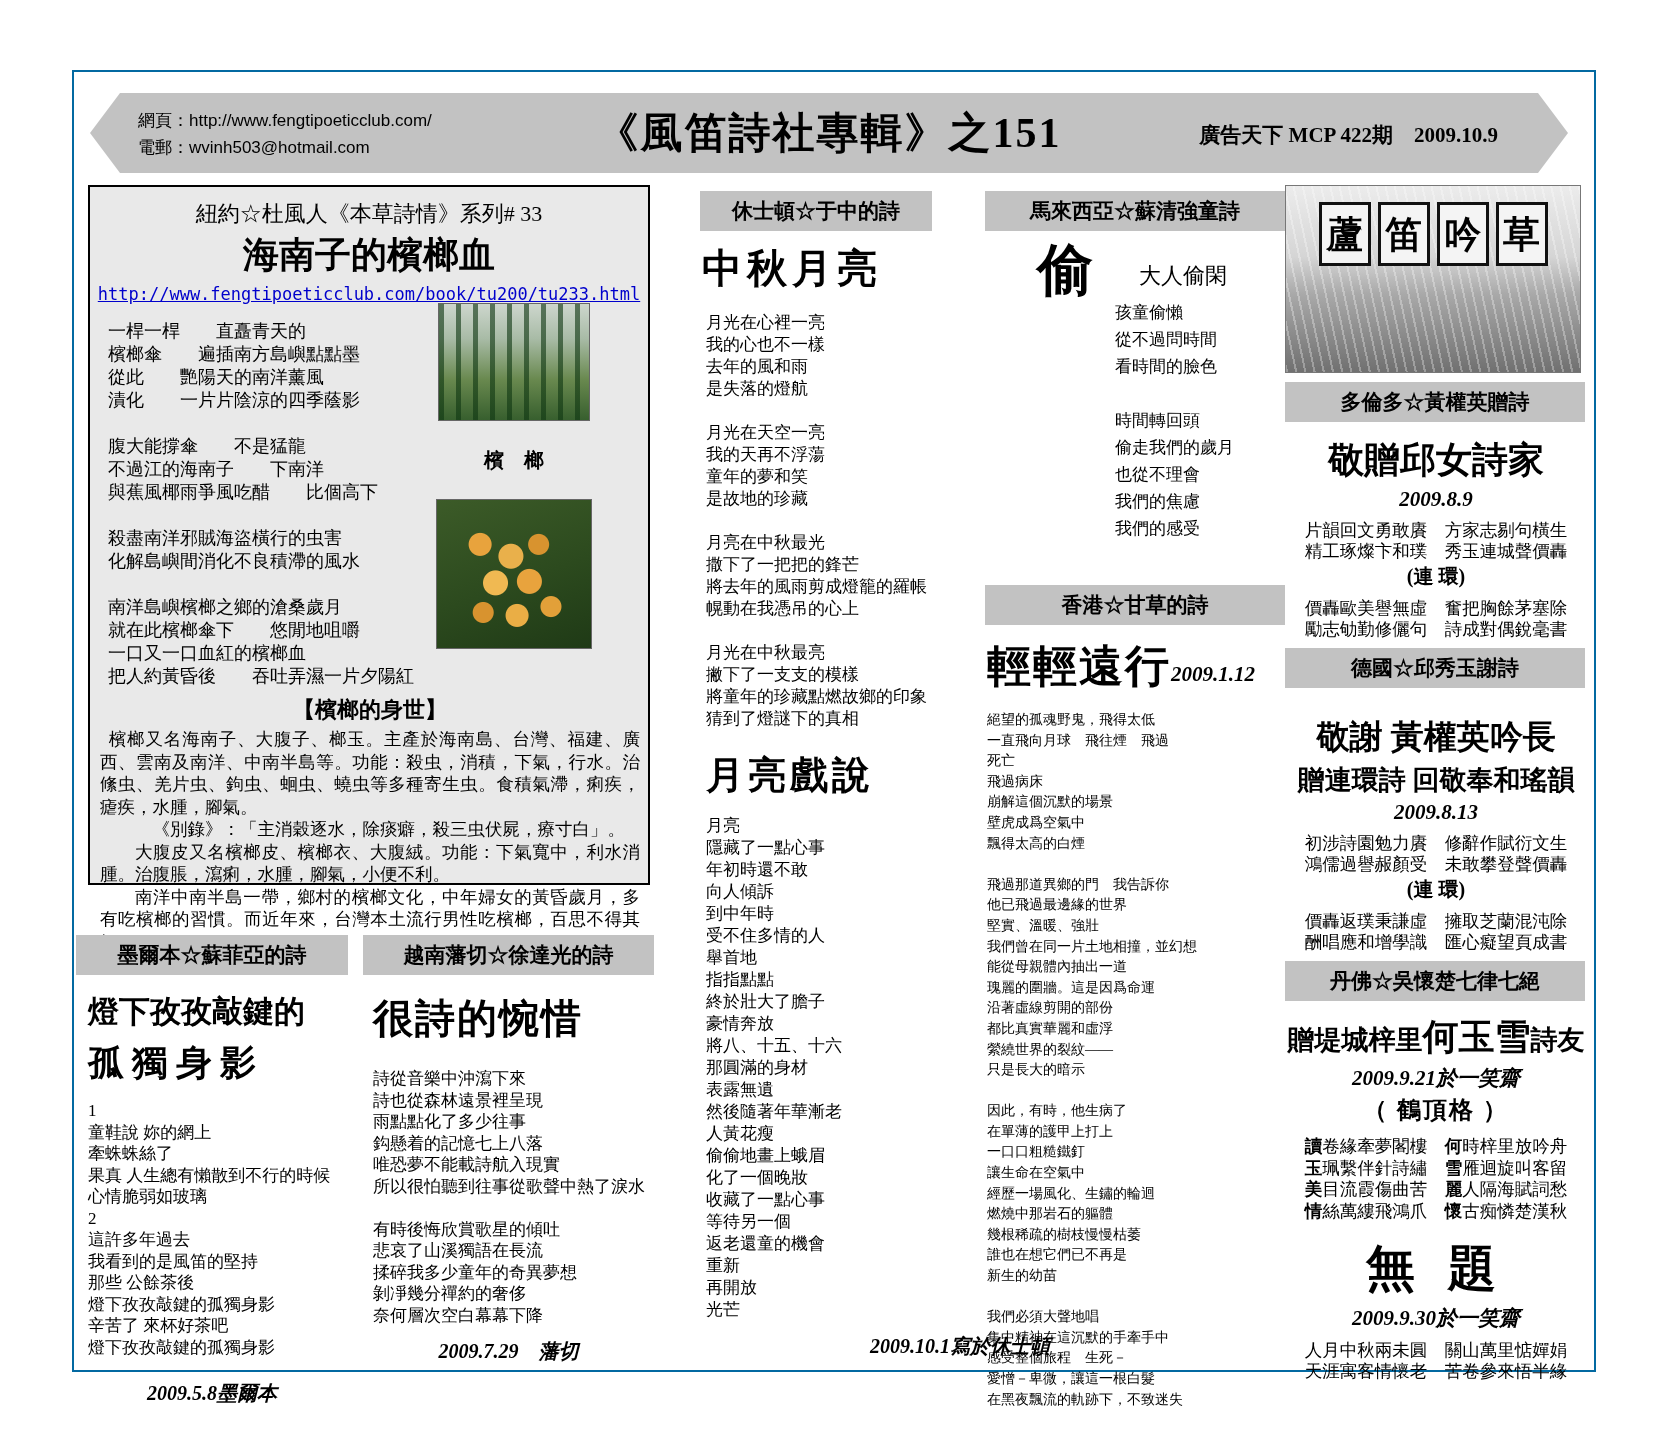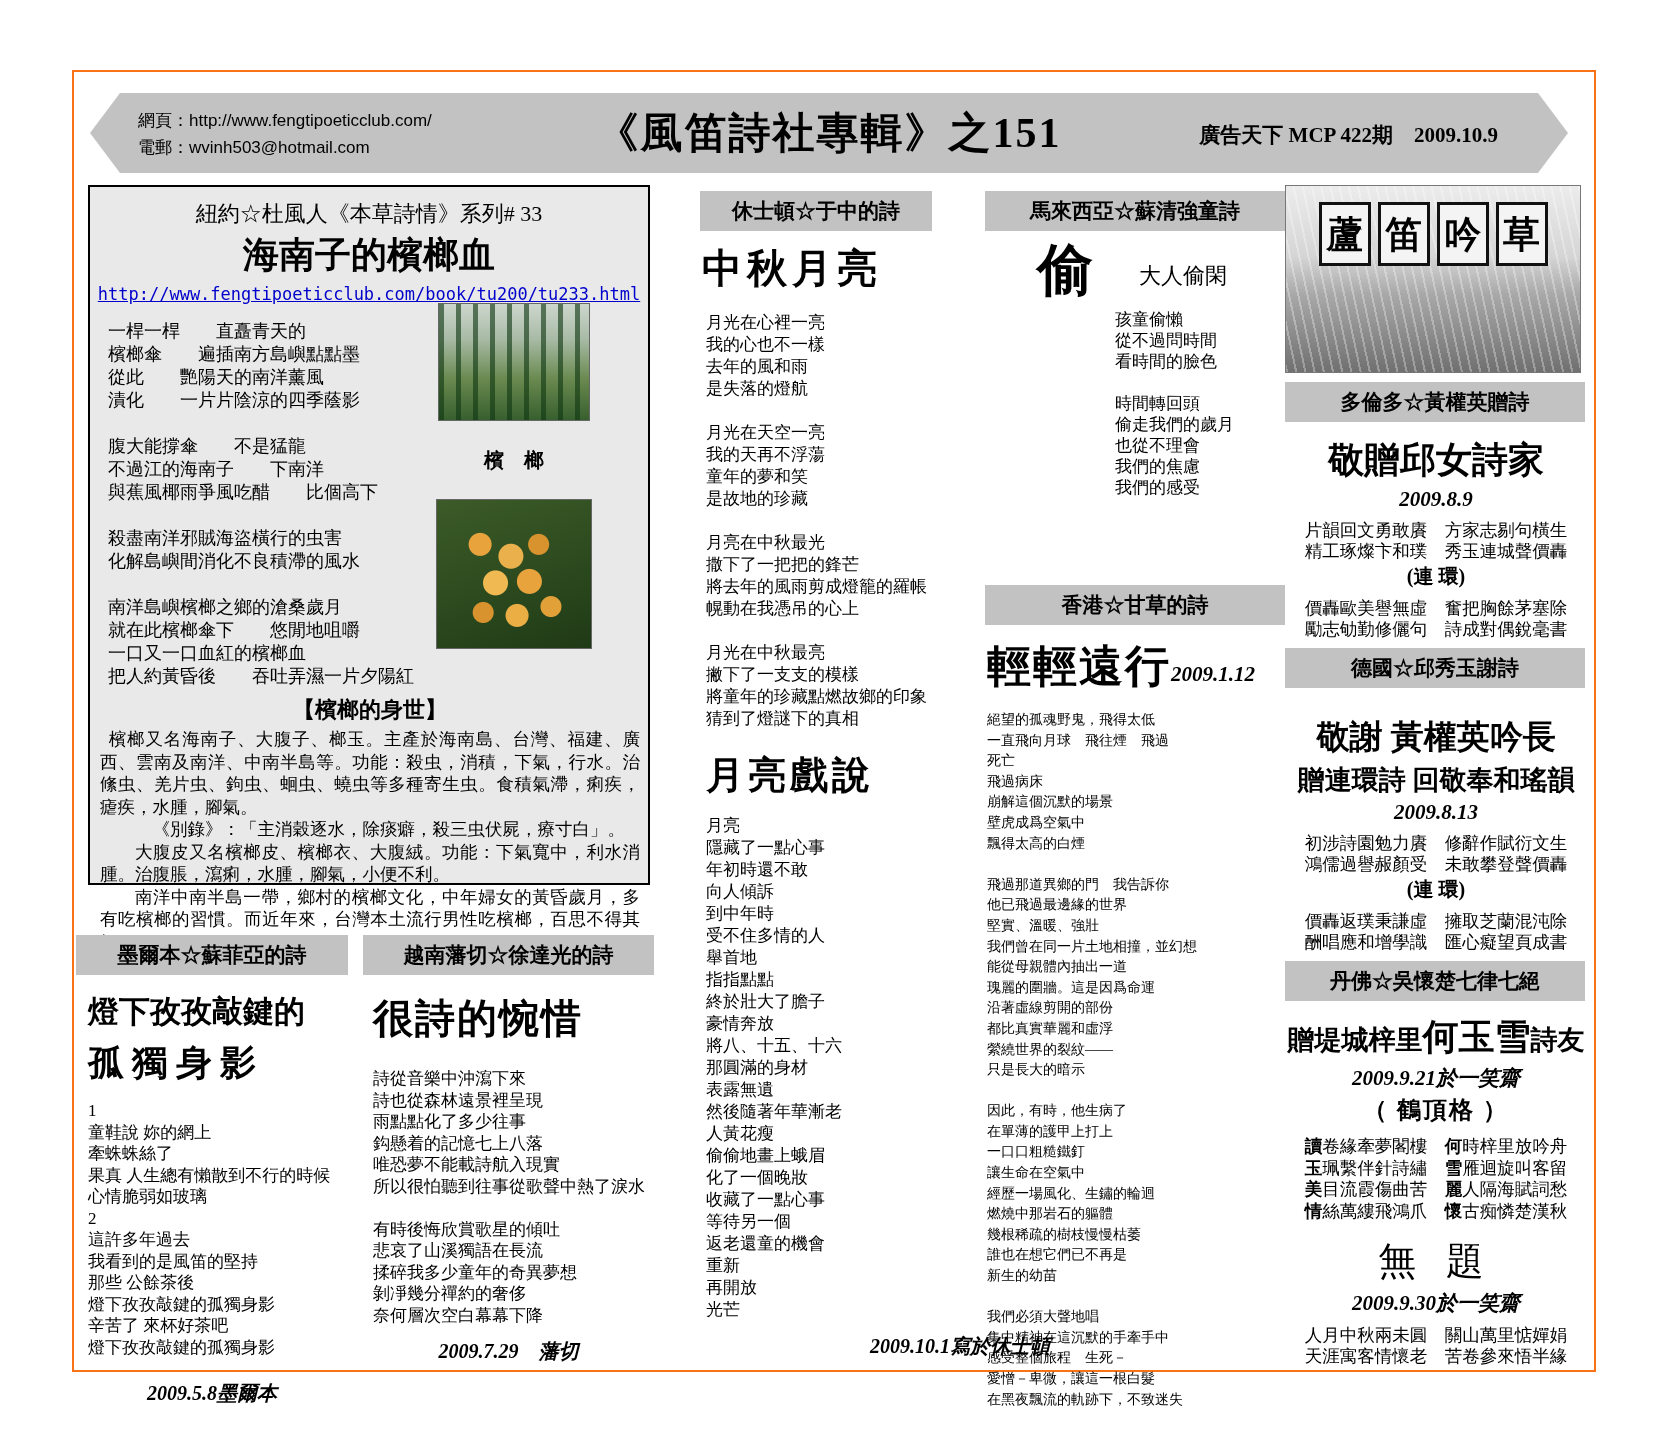--- a/index.html
+++ b/index.html
@@ -2,21 +2,21 @@
 <html><head>
 <meta charset="utf-8">
 <style>
   * { margin:0; padding:0; box-sizing:border-box; }
   body {
     width:1669px; height:1445px; position:relative; background:#fff;
     font-family:"Liberation Serif","DejaVu Serif",serif; color:#000;
   }
   .outer {
     position:absolute; left:72px; top:70px; width:1524px; height:1302px;
-    border:2px solid #f97316; background:#fff;
+    border:2px solid #0369a1; background:#fff;
   }
   
   .banner {
     position:absolute; left:16px; top:21px; width:1478px; height:80px;
     background:#c2c2c2;
     clip-path:polygon(30px 0, calc(100% - 30px) 0, 100% 50%, calc(100% - 30px) 100%, 30px 100%, 0 50%);
   }
   .banner-contact {
     position:absolute; left:48px; top:14px; font-size:17px; line-height:27px;
     font-family:"Liberation Sans","DejaVu Sans",sans-serif;
@@ -90,21 +90,21 @@
   .h-t1 { font-size:40px; font-weight:bold; letter-spacing:5px; margin:10px 0 16px 2px; white-space:nowrap; }
   .h-t2 { font-size:38px; font-weight:bold; letter-spacing:4px; margin:20px 0 14px 6px; white-space:nowrap; }
   .houston .lines { margin-left:6px; line-height:22px; white-space:pre-line; }
   .houston .pdate { text-align:right; width:350px; margin-top:12px; }
   
   .mid2 { position:absolute; left:911px; top:119px; width:310px; height:1240px; }
   .mid2 .secbar { width:300px; }
   .my-row { display:flex; align-items:flex-start; margin:10px 0 0 52px; }
   .my-t { font-size:56px; font-weight:bold; line-height:58px; }
   .my-sub { font-size:22px; margin:20px 0 0 46px; }
-  .my-lines { margin-left:130px; margin-top:10px; line-height:21px; }
+  .my-lines { margin-left:130px; margin-top:0; line-height:27px; }
   .hk { position:absolute; left:0; top:394px; width:310px; }
   .hk-trow { margin:12px 0 14px 2px; white-space:nowrap; }
   .hk-t { font-size:44px; font-weight:bold; letter-spacing:2px; }
   .hk-date { font-style:italic; font-weight:bold; font-size:21px; }
   .hk .lines { margin-left:2px; font-size:14px; line-height:20.6px; }
   
   .rcol { position:absolute; left:1211px; top:113px; width:302px; }
   .masthead {
     width:296px; height:188px; border:1px solid #777; position:relative;
     background:
@@ -121,21 +121,21 @@
   .r-date   { text-align:center; font-style:italic; font-weight:bold; font-size:21px; margin-top:2px; }
   .r-coup   { text-align:center; font-size:17.5px; line-height:20.5px; margin-top:8px; white-space:pre-line; }
   .r-link   { text-align:center; font-size:20px; font-weight:bold; margin-top:2px; }
   .de-t1 { text-align:center; font-size:33px; font-weight:bold; margin-top:27px; white-space:nowrap; }
   .de-t2 { text-align:center; font-size:27px; font-weight:bold; margin-top:2px; white-space:nowrap; }
   .dv-title { text-align:center; margin-top:12px; white-space:nowrap; font-weight:bold; }
   .dv-pre, .dv-suf { font-size:27px; }
   .dv-name { font-size:36px; }
   .dv-note { text-align:center; font-size:24px; font-weight:bold; margin-top:2px; letter-spacing:2px; }
   .acrostic { text-align:center; font-size:17.5px; line-height:21.5px; margin-top:10px; }
-  .wt-t { text-align:center; font-size:38px; font-weight:normal; letter-spacing:10px; margin-top:14px; }
+  .wt-t { text-align:center; font-size:49px; font-weight:bold; letter-spacing:10px; margin-top:14px; }
 </style>
 </head>
 <body>
 
 <div class="outer">
 
   <div class="banner">
     <div class="banner-contact">
       <div>網頁：http://www.fengtipoeticclub.com/</div>
       <div>電郵：wvinh503@hotmail.com</div>

